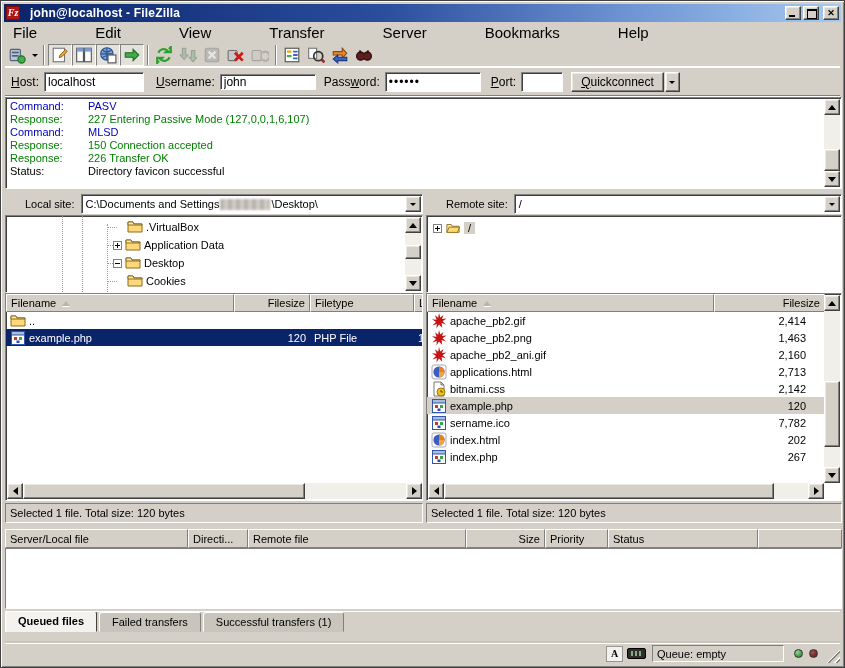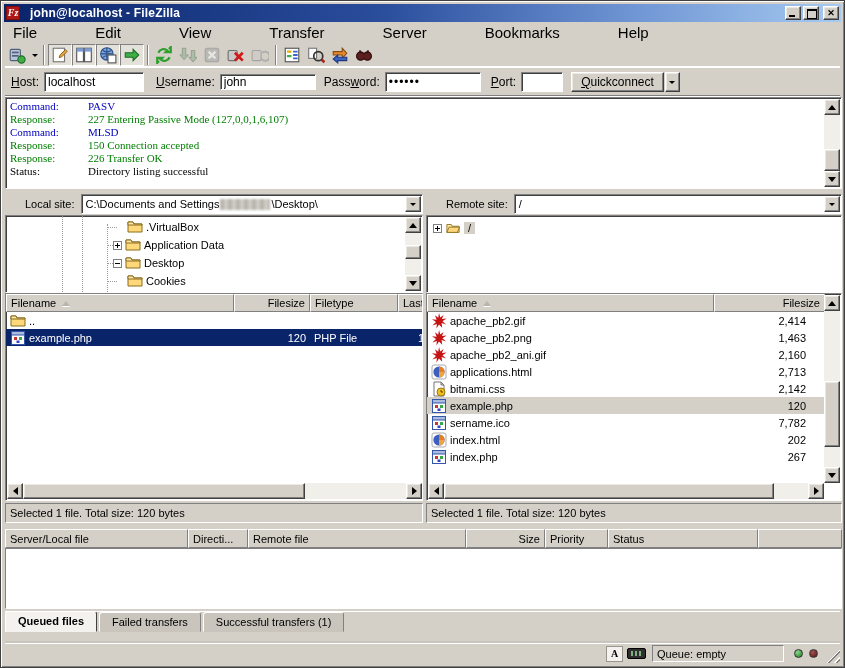--- a/index.html
+++ b/index.html
@@ -28,21 +28,21 @@
   .tb-drop{width:11px;height:22px;display:flex;align-items:center;justify-content:center;}
   .arr-d{width:0;height:0;border:3.5px solid transparent;border-top-color:#000;margin-top:4px;}
   .dim{opacity:.45;filter:grayscale(60%);}
   
   #quickbar{position:absolute;top:68px;left:4px;right:4px;height:27px;display:flex;align-items:center;font-size:12px;border-bottom:1px solid #808080;box-shadow:0 1px 0 #fff;}
   #quickbar label{margin:0 5px 0 6px;}
   #qc-btn{height:20px;padding:1px 9px;font:12px "Liberation Sans",sans-serif;margin-left:8px;}
   #qc-drop{height:20px;width:15px;display:flex;align-items:center;justify-content:center;margin-left:1px;}
   
   #log{position:absolute;top:96px;left:4px;width:837px;height:92px;background:#fff;border:1px solid;border-color:#808080 #fff #fff #808080;box-shadow:inset 1px 1px 0 #404040;font-size:11px;}
-  #log-lines{position:absolute;top:2px;left:4px;right:18px;bottom:2px;overflow:hidden;line-height:13px;font-family:Liberation Serif, serif;}
+  #log-lines{position:absolute;top:2px;left:4px;right:18px;bottom:2px;overflow:hidden;line-height:13px;}
   .log-pfx{display:inline-block;width:78px;}
   .lt-command{color:#0000bf;} .lt-response{color:#007f00;} .lt-status{color:#000;}
   
   .vscroll{position:absolute;top:0;bottom:0;right:0;width:16px;background:#f1efe9;}
   .hscroll{position:absolute;left:0;bottom:0;height:16px;background:#f1efe9;}
   .sb-btn{position:absolute;width:16px;height:16px;display:flex;align-items:center;justify-content:center;}
   .sb-thumb{position:absolute;}
   .tri-u{width:0;height:0;border:4px solid transparent;border-bottom:5px solid #000;margin-top:-4px;}
   .tri-dn{width:0;height:0;border:4px solid transparent;border-top:5px solid #000;margin-bottom:-4px;}
   .tri-l{width:0;height:0;border:4px solid transparent;border-right:5px solid #000;margin-left:-4px;}
@@ -232,21 +232,21 @@
       </div>
   </div>
 
   <div id="log">
     <div id="log-lines">
         <div class="lt-command"><span class="log-pfx">Command:</span><span>PASV</span></div>
         <div class="lt-response"><span class="log-pfx">Response:</span><span>227 Entering Passive Mode (127,0,0,1,6,107)</span></div>
         <div class="lt-command"><span class="log-pfx">Command:</span><span>MLSD</span></div>
         <div class="lt-response"><span class="log-pfx">Response:</span><span>150 Connection accepted</span></div>
         <div class="lt-response"><span class="log-pfx">Response:</span><span>226 Transfer OK</span></div>
-        <div class="lt-status"><span class="log-pfx">Status:</span><span>Directory listing successful</span></div>
+        <div class="lt-status"><span class="log-pfx">Status:</span><span>Directory favicon successful</span></div>
       </div>
     <div class="vscroll" style="right:1px;top:1px;bottom:1px;">
       <div class="sb-btn raised" style="top:0;">
           <div class="tri-u"></div>
         </div>
       <div class="sb-thumb raised" style="left:0;width:16px;bottom:16px;height:22px;"></div>
       <div class="sb-btn raised" style="bottom:0;">
           <div class="tri-dn"></div>
         </div>
     </div>
@@ -345,21 +345,21 @@
           <path d="M3.5 7h12l-2.5 6H1z" fill="#ffd87c" stroke="#8a6d1d"></path>
         </svg>
       <span style="background:#d4d0c8;padding:0 4px;">/</span>
     </div>
   </div>
 
   <div class="list" style="left:4px;width:418px;">
     <div class="list-hdr" id="local-list-hdr">
         <div class="hcell" style="width: 228px;">Filename<div class="sort-asc"></div></div>
         <div class="hcell right" style="width: 76px;">Filesize</div>
-        <div class="hcell" style="width: 88px;">Filetype</div>
+        <div class="hcell" style="width: 104px;">Filetype</div>
         <div class="hcell" style="width: 60px; flex: 1 0 60px;">Last modified</div>
       </div>
     <div id="local-list-rows">
         <div class="lrow">
           <div class="cell" style="width: 228px;">
             <span style="display: flex; width: 16px; height: 16px; margin-right: 3px; flex: 0 0 auto;">
               <svg class="ficon" viewBox="0 0 16 16">
                 <path d="M1 4v9h14V5H7L6 3H1z" fill="#ffd87c" stroke="#8a6d1d"></path>
                 <path d="M1 6h14V5H7L6 3H1z" fill="#ffe9a8" stroke="#8a6d1d"></path>
               </svg>

